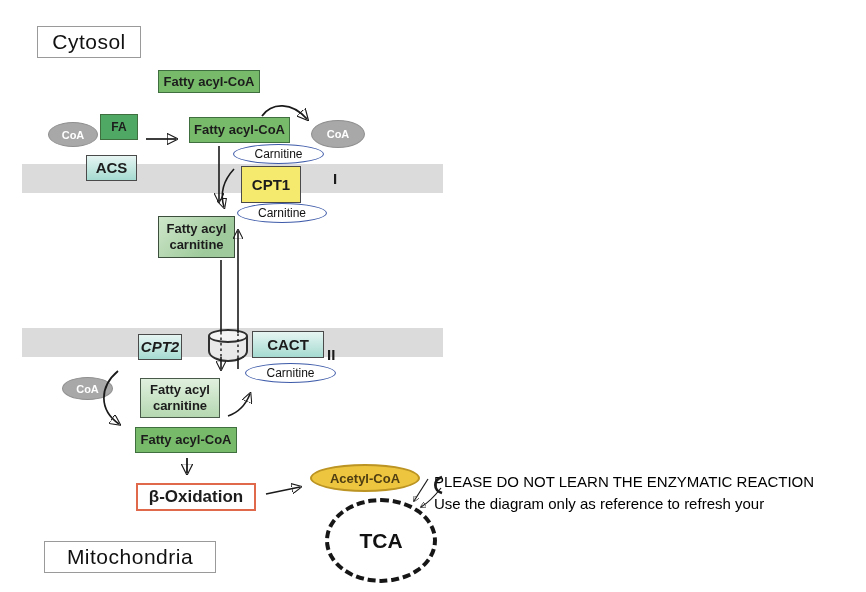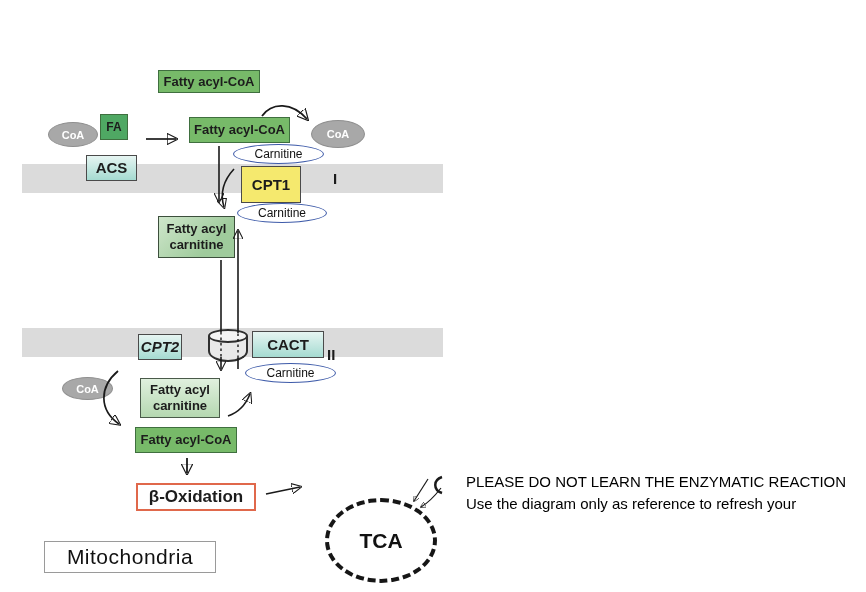--- a/index.html
+++ b/index.html
@@ -66,27 +66,28 @@
   #arrows path, #arrows line { stroke:var(--arrow); fill:none; }
 </style>
 </head>
 <body>
 
 <div id="canvas">
 
   <div class="abs membrane" style="left:22px; top:164px; width:421px; height:29px;"></div>
   <div class="abs membrane" style="left:22px; top:328px; width:421px; height:29px;"></div>
 
+  <div class="abs compartment" style="left:37px; top:26px; width:104px; height:32px;">Cytosol</div>
   <div class="abs compartment" style="left:44px; top:541px; width:172px; height:32px;">Mitochondria</div>
 
   <div class="abs node green" style="left:158px; top:70px; width:102px; height:23px;">Fatty acyl-CoA</div>
 
   <div class="abs ellipse coa" style="left:48px; top:122px; width:50px; height:25px;">CoA</div>
 
-  <div class="abs node greendk" style="left:100px; top:114px; width:28px; height:26px;">FA</div>
+  <div class="abs node greendk" style="left:100px; top:114px; width:38px; height:26px;">FA</div>
 
   <div class="abs node green" style="left:189px; top:117px; width:101px; height:26px;">Fatty acyl-CoA</div>
 
   <div class="abs ellipse coa" style="left:311px; top:120px; width:54px; height:28px;">CoA</div>
 
   <div class="abs node teal" style="left:86px; top:155px; width:51px; height:26px;">ACS</div>
 
   <div class="abs ellipse carnitine" style="left:233px; top:144px; width:91px; height:20px;">Carnitine</div>
 
   <div class="abs node yellow" style="left:241px; top:166px; width:60px; height:37px;">CPT1</div>
@@ -109,24 +110,25 @@
   <div class="abs ellipse carnitine" style="left:245px; top:363px; width:91px; height:20px;">Carnitine</div>
 
   <div class="abs ellipse coa" style="left:62px; top:377px; width:51px; height:23px;">CoA</div>
 
   <div class="abs node greenlt" style="left:140px; top:378px; width:80px; height:40px; padding:2px;">Fatty acyl carnitine</div>
 
   <div class="abs node green" style="left:135px; top:427px; width:102px; height:26px;">Fatty acyl-CoA</div>
 
   <div class="abs node beta" style="left:136px; top:483px; width:120px; height:28px;">β-Oxidation</div>
 
+  <div class="abs ellipse gold" style="left:310px; top:464px; width:110px; height:28px;">Acetyl-CoA</div>
 
   <div class="abs tca-circle" style="left:325px; top:498px; width:112px; height:85px;">TCA</div>
 
-  <div class="abs note" style="left:466px; top:471px;">
+  <div class="abs note" style="left:434px; top:471px;">
     <div>PLEASE DO NOT LEARN THE ENZYMATIC REACTION</div>
     <div>Use the diagram only as reference to refresh your</div>
   </div>
 
   <svg id="arrows" width="866" height="592" viewBox="0 0 866 592">
     <defs>
       <marker id="ah" viewBox="0 0 10 10" refX="8" refY="5" markerWidth="6.5" markerHeight="6.5" orient="auto-start-reverse">
         <path d="M0,0 L10,5 L0,10 z" fill="#1a1a1a" stroke="none"></path>
       </marker>
       <marker id="ah2" viewBox="0 0 10 10" refX="8" refY="5" markerWidth="5" markerHeight="5" orient="auto-start-reverse">

